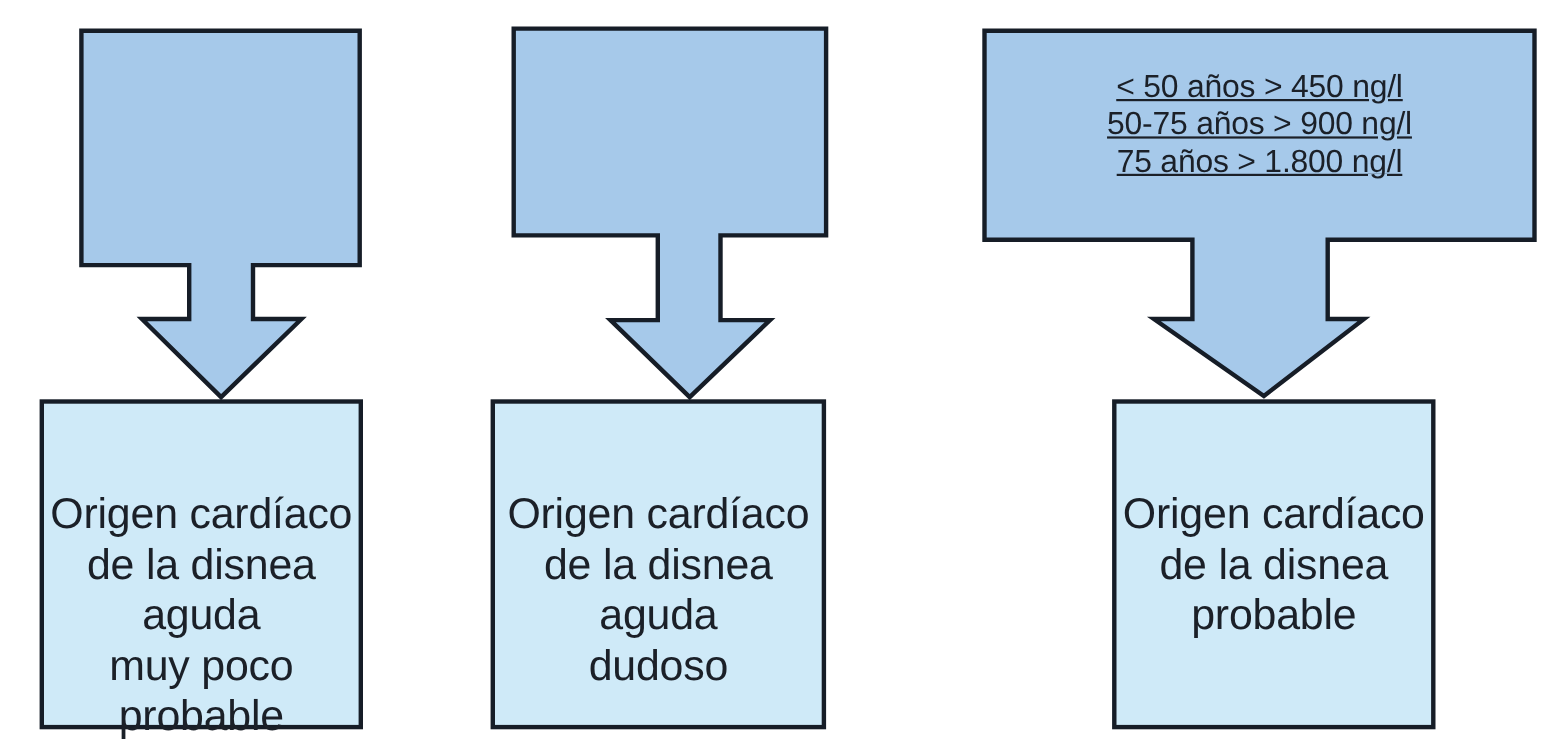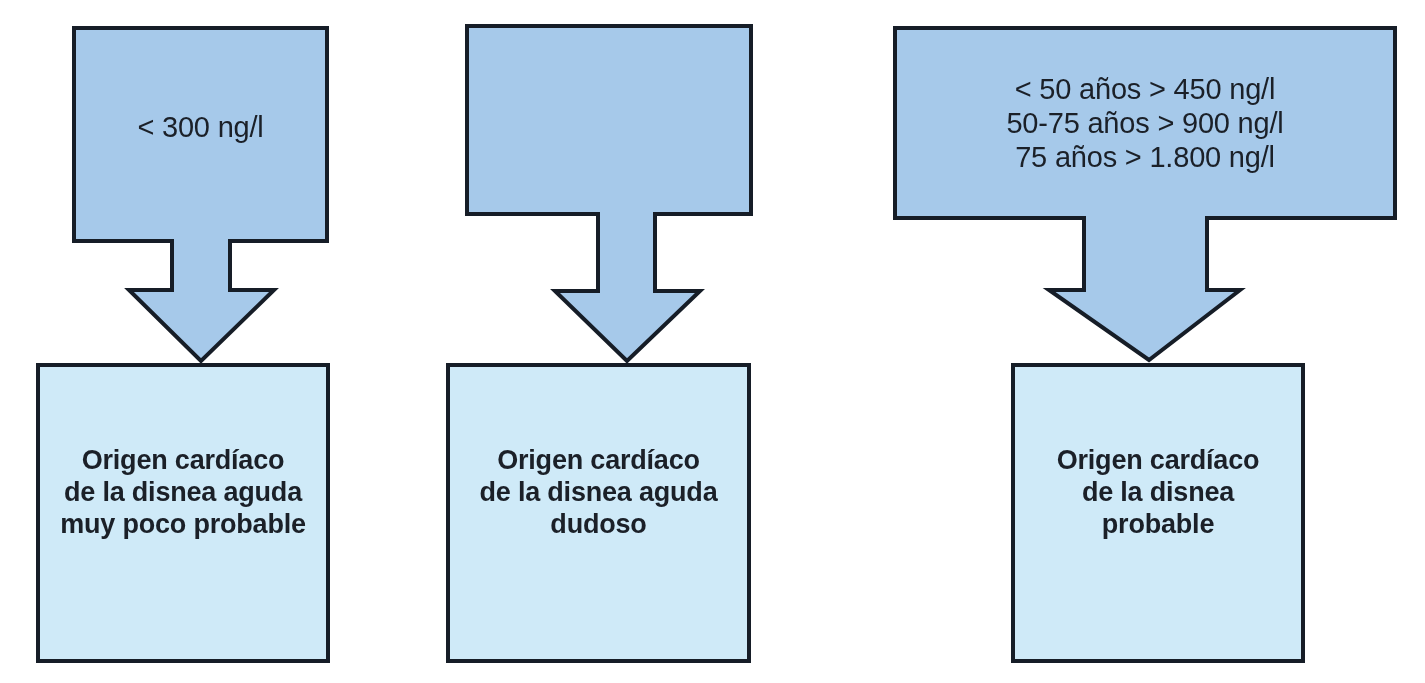--- a/index.html
+++ b/index.html
@@ -36,21 +36,21 @@
     text-align: center;
     color: #1b2028;
     font-family: "Liberation Sans", sans-serif;
     font-size: 29px;
     line-height: 1.18;
     letter-spacing: -0.2px;
     white-space: pre-line;
     pointer-events: none;
   }
   .top-text   { font-size: 29px; }
-  .bot-text   { font-size: 27px; font-weight: bold; }
+  .bot-text   { font-size: 39px; }
 </style>
 </head>
 <body>
 
 <div id="canvas">
 
   <svg id="diagram-svg" viewBox="0 0 1425 683" xmlns="http://www.w3.org/2000/svg">
 
     <path class="shape-outline" fill="#a6c9ea" d="M 74 28
              L 327 28
@@ -91,32 +91,31 @@
              L 1149 360
              L 1049 290
              L 1084 290
              L 1084 218
              L 895 218
              Z"></path>
 
     <rect class="shape-outline" fill="#cfeaf8" x="1013" y="365" width="290" height="296"></rect>
   </svg>
 
-  <div class="flow-text top-text" style="left:74px; top:110px; width:253px;">&lt; 300 ng/l</div>
 
   <div class="flow-text bot-text" style="left:38px; top:445px; width:290px;">Origen cardíaco
 de la disnea aguda
 muy poco probable</div>
 
 
   <div class="flow-text bot-text" style="left:448px; top:445px; width:301px;">Origen cardíaco
 de la disnea aguda
 dudoso</div>
 
-  <div class="flow-text top-text" style="left:895px; top:72px; width:500px;">&lt; 50 años &gt; 450 ng/l
+  <div class="flow-text top-text" style="left:895px; top:62px; width:500px;text-decoration:underline;">&lt; 50 años &gt; 450 ng/l
 50-75 años &gt; 900 ng/l
 75 años &gt; 1.800 ng/l</div>
 
   <div class="flow-text bot-text" style="left:1013px; top:445px; width:290px;">Origen cardíaco
 de la disnea
 probable</div>
 
 </div>
 
 </body></html>

